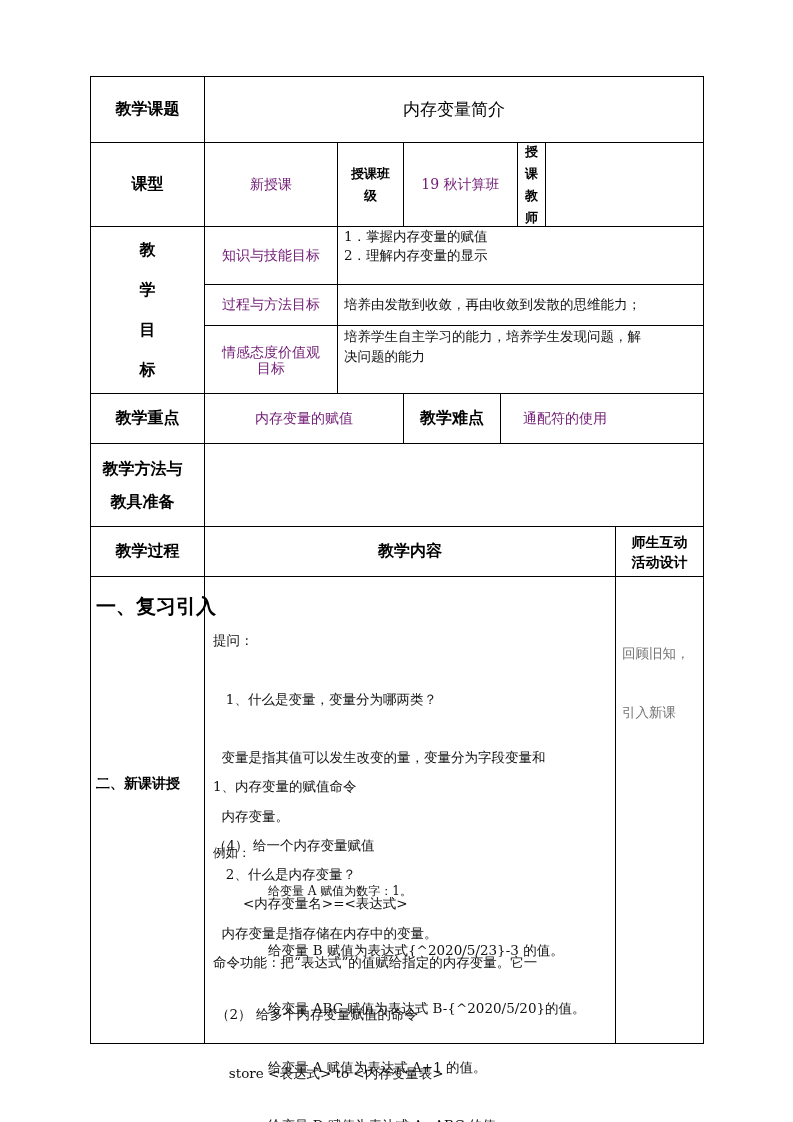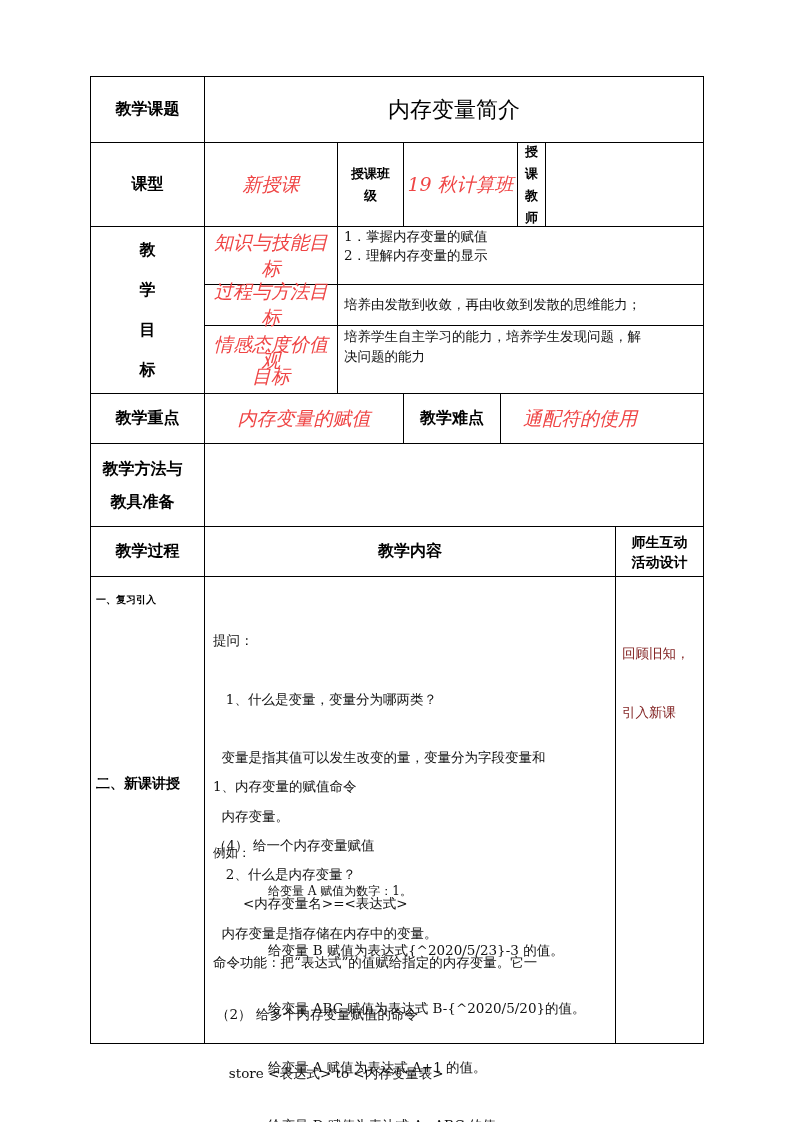--- a/index.html
+++ b/index.html
@@ -3,23 +3,23 @@
 <meta charset="utf-8">
 <style>
   html, body { margin: 0; padding: 0; background: #ffffff; }
   body { width: 793px; height: 1122px; position: relative; overflow: hidden; font-family: "DejaVu Serif", "Liberation Serif", serif; color: #000; }
   .page { position: absolute; left: 0; top: 0; width: 793px; height: 1122px; }
   .line-h { position: absolute; height: 1px; background: #000; }
   .line-v { position: absolute; width: 1px; background: #000; }
   .cell { position: absolute; display: flex; align-items: center; justify-content: center; text-align: center; box-sizing: border-box; }
   .hd { font-family: "DejaVu Sans", "Liberation Sans", sans-serif; font-weight: bold; font-size: 16px; }
   .hd-sm { font-family: "DejaVu Sans", "Liberation Sans", sans-serif; font-weight: bold; font-size: 13px; line-height: 22px; }
-  .txt { font-size: 19px; color: #ef4444; font-style: italic; }
+  .txt { font-size: 14px; color: #701a75; }
   .txt-dark { font-size: 13.5px; color: #111; }
-  .title { font-family: Liberation Sans, sans-serif; font-size: 22px; }
+  .title { font-family: Liberation Sans, sans-serif; font-size: 17px; }
   .left { justify-content: flex-start; text-align: left; }
   .block { position: absolute; font-size: 13.5px; line-height: 19.5px; color: #111; white-space: pre; }
   .vert-hd { font-family: "DejaVu Sans", "Liberation Sans", sans-serif; font-weight: bold; font-size: 16px; display:flex; flex-direction:column; align-items:center; justify-content:space-around; }
 </style>
 </head>
 <body>
 
 <div class="page">
 
   <div class="line-h" style="left:90px;top:76px;width:614px;"></div>
@@ -91,21 +91,21 @@
     <span>教具准备</span>
   </div>
 
   <div class="cell hd" style="left:91px;top:527px;width:113px;height:49px;">教学过程</div>
   <div class="cell hd" style="left:205px;top:527px;width:410px;height:49px;">教学内容</div>
   <div class="cell hd-sm" style="left:616px;top:527px;width:87px;height:49px;flex-direction:column;line-height:20px;font-size:14px;align-items:center;">
     <span>师生互动</span>
     <span>活动设计</span>
   </div>
 
-  <div class="hd" style="position:absolute;left:96px;top:593px;font-size:10px;">一、复习引入</div>
+  <div class="hd" style="position:absolute;left:96px;top:593px;font-size:20px;">一、复习引入</div>
   <div class="hd" style="position:absolute;left:96px;top:737px;font-size:14px;margin-top:38px;">二、新课讲授</div>
 
   <div class="block" style="left:213px;top:592px;">
     <div>提问：</div>
     <div>   1、什么是变量，变量分为哪两类？</div>
     <div>  变量是指其值可以发生改变的量，变量分为字段变量和</div>
     <div>  内存变量。</div>
     <div>   2、什么是内存变量？</div>
     <div>  内存变量是指存储在内存中的变量。</div>
   </div>
@@ -125,18 +125,18 @@
     <div>给变量 A 赋值为表达式 A+1 的值。</div>
     <div>给变量 D 赋值为表达式 A=ABC 的值。</div>
   </div>
 
   <div class="block" style="left:216px;top:966px;">
     <div>（2） 给多个内存变量赋值的命令</div>
     <div>   store &lt;表达式&gt; to &lt;内存变量表&gt;</div>
     
   </div>
 
-  <div class="block" style="left:622px;top:605px;color:#7f1d1d;">
+  <div class="block" style="left:622px;top:605px;color:#737373;">
     <div>回顾旧知，</div>
     <div>引入新课</div>
   </div>
 
 </div>
 
 </body></html>

